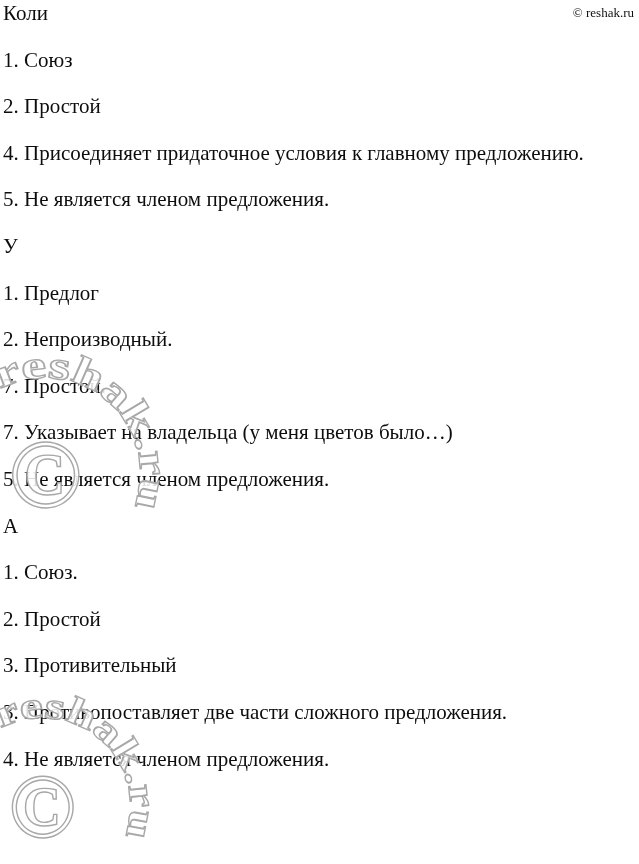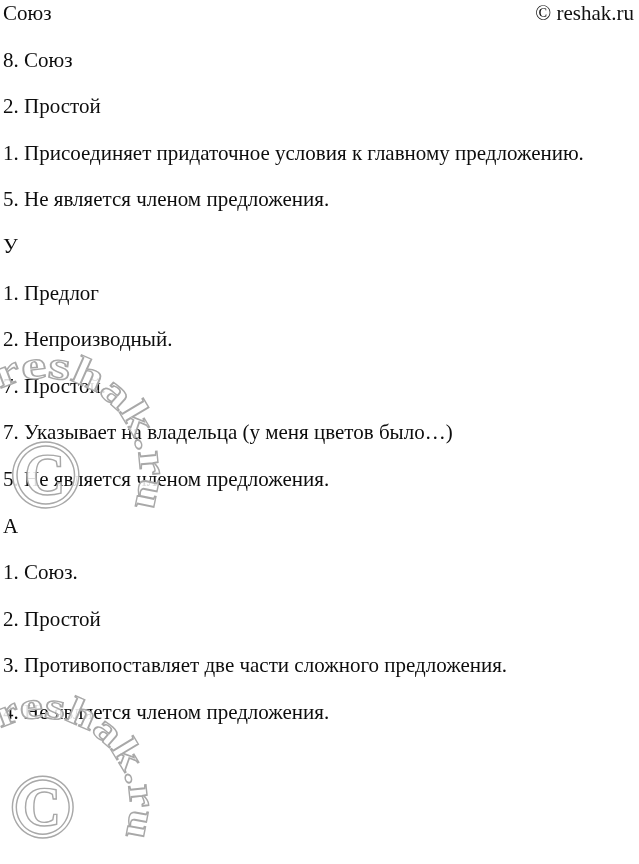--- a/index.html
+++ b/index.html
@@ -12,21 +12,21 @@
   }
   .page {
     position: relative;
     width: 639px; height: 864px;
     background: #ffffff;
     overflow: hidden;
   }
   .copyright {
     position: absolute;
     top: 2px; right: 5px;
-    font-size: 21px;
+    font-size: 13px;
     line-height: 22px;
     color: #111111;
     white-space: nowrap;
     z-index: 1;
   }
   .content {
     position: absolute;
     top: 0; left: 3px; right: 0;
     z-index: 1;
   }
@@ -56,34 +56,35 @@
   }
 </style>
 </head>
 <body>
 
 <div class="page">
 
   <div class="copyright">© reshak.ru</div>
 
   <div class="content">
-      <p class="line">Союз</p>
-      <p class="line">8. Союз</p>
+      <p class="line">Коли</p>
+      <p class="line">1. Союз</p>
       <p class="line">2. Простой</p>
-      <p class="line">1. Присоединяет придаточное условия к главному предложению.</p>
+      <p class="line">4. Присоединяет придаточное условия к главному предложению.</p>
       <p class="line">5. Не является членом предложения.</p>
       <p class="line">У</p>
       <p class="line">1. Предлог</p>
       <p class="line">2. Непроизводный.</p>
       <p class="line">7. Простой.</p>
       <p class="line">7. Указывает на владельца (у меня цветов было…)</p>
       <p class="line">5. Не является членом предложения.</p>
       <p class="line">А</p>
       <p class="line">1. Союз.</p>
       <p class="line">2. Простой</p>
+      <p class="line">3. Противительный</p>
       <p class="line">3. Противопоставляет две части сложного предложения.</p>
       <p class="line">4. Не является членом предложения.</p>
     </div>
 
   <svg class="wm wm1" width="200" height="200" viewBox="0 0 200 200" xmlns="http://www.w3.org/2000/svg">
     <defs>
       <path id="wm-arc-1" d="M 0.4 21.1 A 95 95 0 0 1 131.1 145.1" fill="none"></path>
     </defs>
     <text class="wm-glyphs" x="45" y="139" font-size="98" text-anchor="middle">©</text>
     <text class="wm-glyphs" font-size="40">

